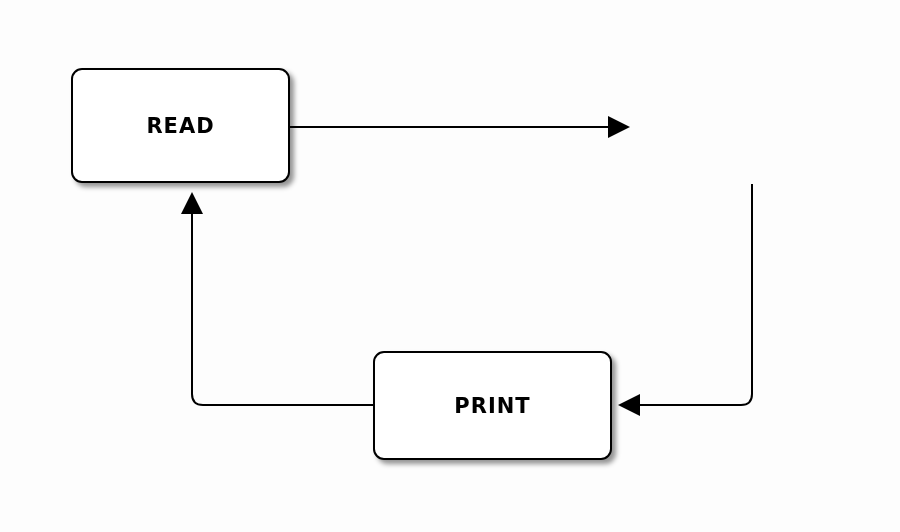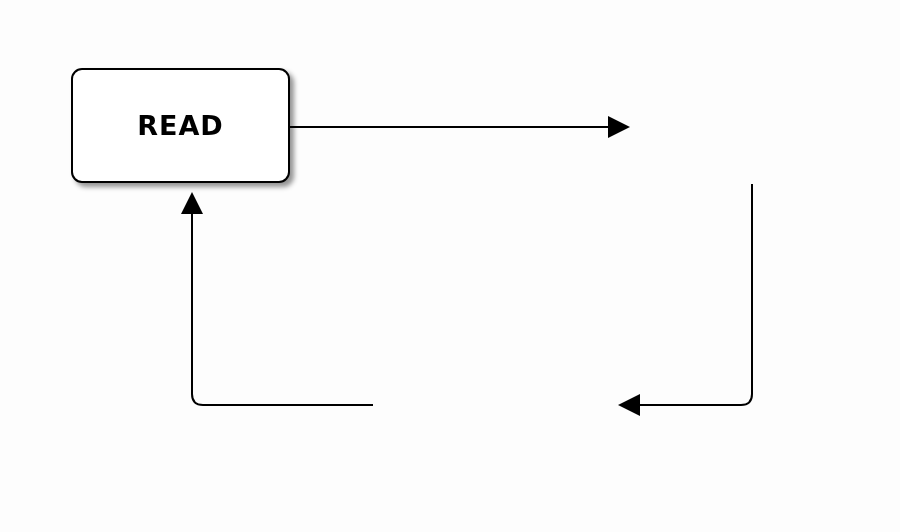--- a/index.html
+++ b/index.html
@@ -28,21 +28,21 @@
     box-sizing: border-box;
     background: #ffffff;
     border: 2.5px solid #000000;
     border-radius: 11px;
     box-shadow: 4px 4px 5px rgba(0, 0, 0, 0.42);
     display: flex;
     align-items: center;
     justify-content: center;
   }
   .node-label {
-    font-size: 27px;
+    font-size: 21px;
     font-weight: bold;
     color: #000000;
     letter-spacing: 1px;
     user-select: none;
   }
   #node-read  { left: 71px;  top: 68px;  width: 219px; height: 115px; }
   #node-eval  { left: 632px; top: 68px;  width: 217px; height: 114px; }
   #node-print { left: 373px; top: 351px; width: 239px; height: 109px; }
 </style>
 </head>
@@ -66,14 +66,17 @@
       <path d="M 373 405 L 203 405 Q 192 405 192 394 L 192 213" stroke="#000000" stroke-width="2" fill="none"></path>
       <polygon points="192,192 181,214 203,214" fill="#000000"></polygon>
     </g>
   </svg>
 
   <div class="node" id="node-read">
     <span class="node-label">READ</span>
   </div>
 
 
+  <div class="node" id="node-print">
+    <span class="node-label">PRINT</span>
+  </div>
 
 </div>
 
 </body></html>

